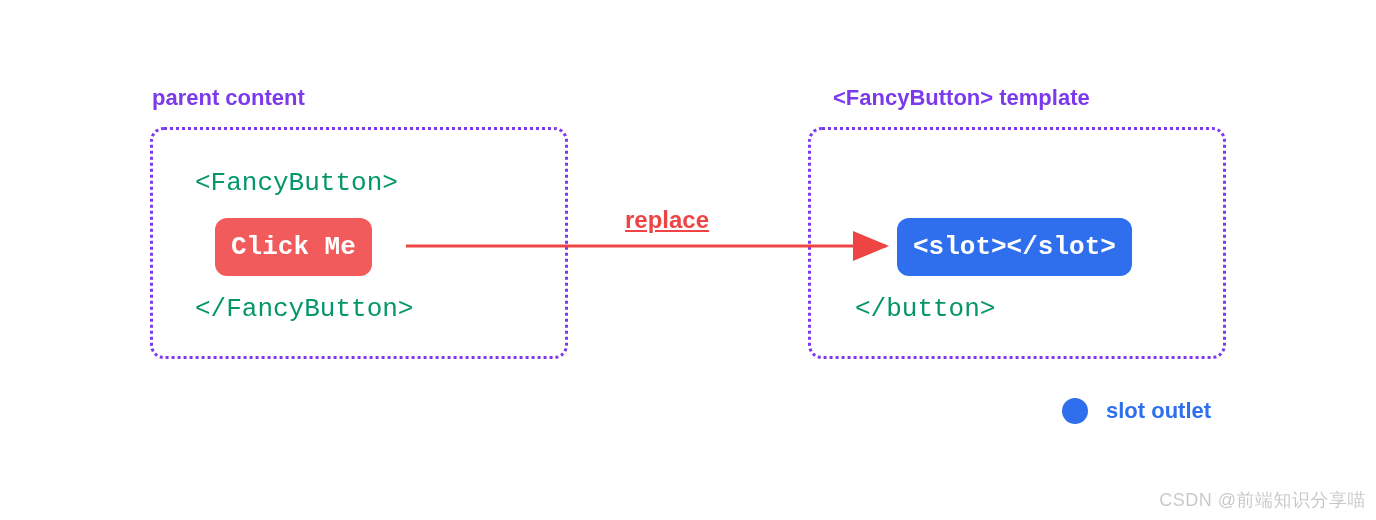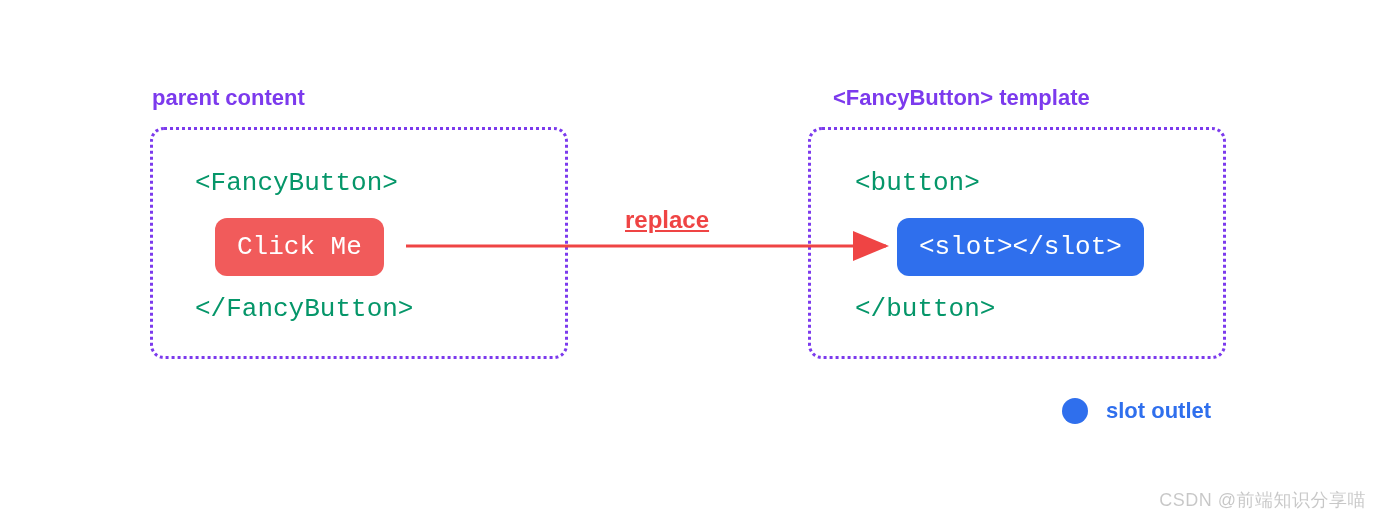--- a/index.html
+++ b/index.html
@@ -31,24 +31,24 @@
     font-family: "SFMono-Regular", Consolas, "Liberation Mono", Menlo, monospace;
     font-weight: 400;
     font-size: 26px;
     position: absolute;
     white-space: nowrap;
   }
   .code.green { color: #059669; }
   .pill {
     position: absolute;
     font-family: "SFMono-Regular", Consolas, "Liberation Mono", Menlo, monospace;
-    font-weight: 400;
+    font-weight: 700;
     font-size: 26px;
     color: #ffffff;
-    padding: 14px 22px;
+    padding: 14px 16px;
     border-radius: 12px;
     white-space: nowrap;
   }
   .pill.red { background: #f15b5b; }
   .pill.blue { background: #2f6fed; }
   .arrow-label {
     position: absolute;
     font-weight: 700;
     font-size: 24px;
     color: #ef4444;
@@ -98,21 +98,20 @@
   <div class="code green" style="left:195px; top:168px;">&lt;FancyButton&gt;</div>
 
   <div class="pill red" style="left:215px; top:218px;">Click Me</div>
 
   <div class="code green" style="left:195px; top:294px;">&lt;/FancyButton&gt;</div>
 
   <div class="box-title" style="left:810px; top:85px;margin-left:23px;">&lt;FancyButton&gt; template</div>
 
   <div class="dashed-box" style="left:808px; top:127px; width:418px; height:232px;"></div>
 
-  <div class="code green" style="left:855px; top:168px;">&lt;button&gt;</div>
 
   <div class="pill blue" style="left:897px; top:218px;">&lt;slot&gt;&lt;/slot&gt;</div>
 
   <div class="code green" style="left:855px; top:294px;">&lt;/button&gt;</div>
 
   <svg class="arrow" style="left:0; top:0;" width="1376" height="520">
     <defs>
       <marker id="arrowhead" markerWidth="12" markerHeight="10" refX="11" refY="5" orient="auto">
         <path d="M0,0 L12,5 L0,10 Z" fill="#ef4444"></path>
       </marker>

